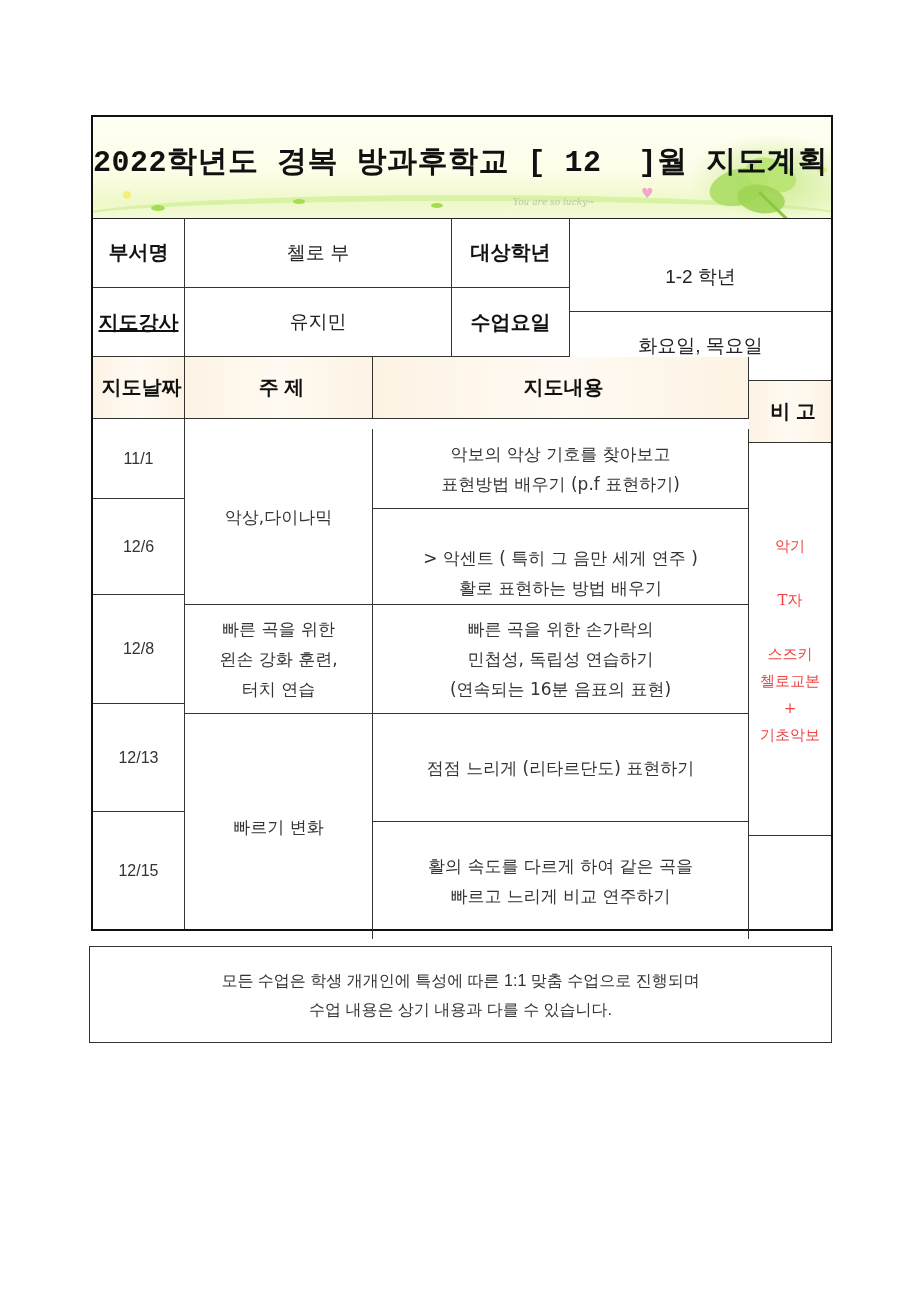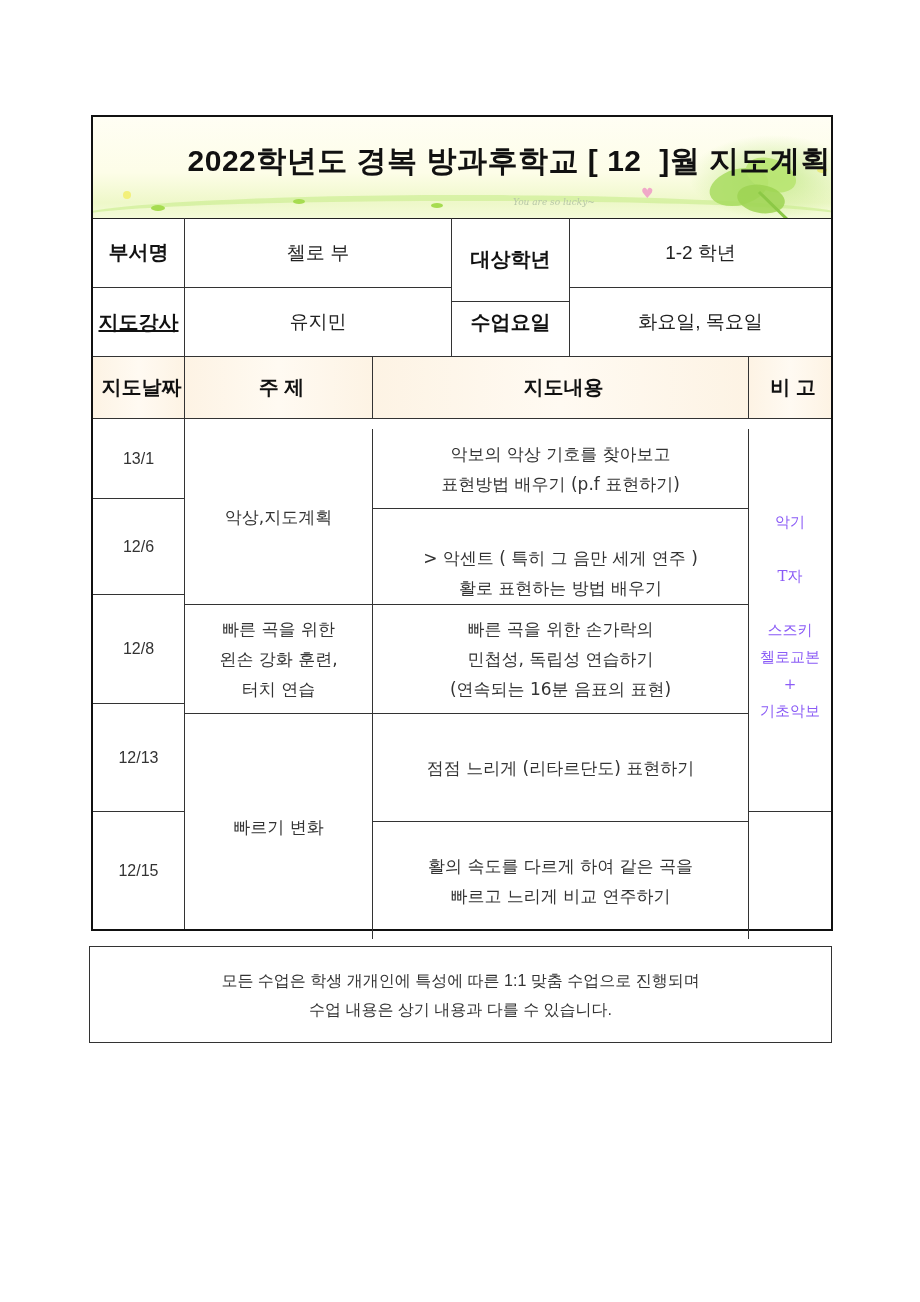--- a/index.html
+++ b/index.html
@@ -17,22 +17,22 @@
     .banner {
       position: absolute; left: 0; top: 0; width: 738px; height: 101px;
       background:
         radial-gradient(ellipse 120px 60px at 680px 60px, rgba(160,220,80,0.55), rgba(160,220,80,0) 70%),
         linear-gradient(180deg, #fffef4 0%, #fdfde8 55%, #eef8c9 85%, #f4fbd9 100%);
       border-bottom: 1px solid #222;
       overflow: hidden;
     }
     .banner-title {
       position: absolute; left: 0; right: 0; top: 24px;
-      text-align: right;
-      font-family: Liberation Sans, sans-serif;
+      text-align: left;
+      font-family: Liberation Mono, monospace;
       font-size: 30px; font-weight: bold; letter-spacing: 0.5px; color: #111;
       white-space: pre;
     }
     .banner-swoosh {
       position: absolute; left: -20px; top: 78px; width: 780px; height: 40px;
       border-radius: 50%;
       border-top: 6px solid rgba(200,236,140,0.6);
     }
     .dot { position: absolute; border-radius: 50%; background: #a6dc50; }
     .clover { position: absolute; left: 606px; top: 30px; width: 110px; height: 75px; }
@@ -48,22 +48,22 @@
     .label { font-weight: bold; font-size: 20px; color: #111; font-family: "Liberation Sans", sans-serif; }
     .value { font-size: 19px; color: #222; font-family: "Liberation Sans", sans-serif; }
     .hdr {
       font-weight: bold; font-size: 20px; color: #111; font-family: "Liberation Sans", sans-serif;
       background: linear-gradient(90deg, #fdf3e4 0%, #fffaf2 50%, #fdf3e4 100%);
       padding-left: 6px;
     }
     .body { font-size: 17px; line-height: 30px; color: #333; font-family: "DejaVu Sans", sans-serif; }
     .date { font-size: 16px; color: #333; font-family: "Liberation Sans", sans-serif; }
     .multiline { white-space: pre-line; margin-top: 10px; }
-    .notes { font-size: 15px; line-height: 27px; color: #8b5cf6; font-family: "DejaVu Serif", serif; white-space: pre-line; align-items: flex-start; padding-top: 90px; }
-    .no-right { border-right: none; }
+    .notes { font-size: 15px; line-height: 27px; color: #ef4444; font-family: "DejaVu Serif", serif; white-space: pre-line; align-items: flex-start; padding-top: 90px; }
+    .no-right { border-right: none; margin-top: 24px; }
     .no-bottom { border-bottom: none; }
 
     .notice {
       position: absolute; left: 89px; top: 946px;
       width: 743px; height: 97px; box-sizing: border-box;
       border: 1px solid #333;
       display: flex; align-items: center; justify-content: center;
       text-align: center;
       font-family: "Liberation Sans", sans-serif; font-size: 16px; line-height: 29px; color: #333;
       white-space: pre-line;
@@ -88,40 +88,40 @@
         <ellipse cx="40" cy="40" rx="30" ry="18" fill="#a8dc60" opacity="0.85" transform="rotate(-15 40 40)"></ellipse>
         <ellipse cx="72" cy="28" rx="26" ry="16" fill="#b6e46e" opacity="0.85" transform="rotate(20 72 28)"></ellipse>
         <ellipse cx="62" cy="52" rx="24" ry="14" fill="#9ed452" opacity="0.85" transform="rotate(10 62 52)"></ellipse>
         <path d="M60 45 Q75 60 90 74" stroke="#8cc846" stroke-width="3" fill="none"></path>
       </svg>
       <div class="banner-title"><span>2022학년도 경복 방과후학교 [ </span><span>12</span><span>  ]월 지도계획</span></div>
     </div>
 
     <div class="cell label" style="left:0;top:101px;width:92px;height:70px;">부서명</div>
     <div class="cell value" style="left:92px;top:101px;width:267px;height:70px;text-align:right;">첼로 부</div>
-    <div class="cell label" style="left:359px;top:101px;width:118px;height:84px;">대상학년</div>
+    <div class="cell label" style="left:359px;top:101px;width:118px;height:70px;">대상학년</div>
     <div class="cell value no-right" style="left:477px;top:101px;width:261px;height:70px;">1-2 학년</div>
 
     <div class="cell label" style="left:0;top:171px;width:92px;height:69px;text-decoration:underline;">지도강사</div>
     <div class="cell value" style="left:92px;top:171px;width:267px;height:69px;">유지민</div>
     <div class="cell label" style="left:359px;top:171px;width:118px;height:69px;">수업요일</div>
     <div class="cell value no-right" style="left:477px;top:171px;width:261px;height:69px;">화요일, 목요일</div>
 
     <div class="cell hdr" style="left:0;top:240px;width:92px;height:62px;">지도날짜</div>
     <div class="cell hdr" style="left:92px;top:240px;width:188px;height:62px;">주 제</div>
     <div class="cell hdr" style="left:280px;top:240px;width:376px;height:62px;">지도내용</div>
     <div class="cell hdr no-right" style="left:656px;top:240px;width:82px;height:62px;">비 고</div>
 
-    <div class="cell date" style="left:0;top:302px;width:92px;height:80px;">13/1</div>
+    <div class="cell date" style="left:0;top:302px;width:92px;height:80px;">11/1</div>
     <div class="cell date" style="left:0;top:382px;width:92px;height:96px;">12/6</div>
     <div class="cell date" style="left:0;top:478px;width:92px;height:109px;">12/8</div>
     <div class="cell date" style="left:0;top:587px;width:92px;height:108px;">12/13</div>
     <div class="cell date no-bottom" style="left:0;top:695px;width:92px;height:117px;">12/15</div>
 
-    <div class="cell body multiline" style="left:92px;top:302px;width:188px;height:176px;">악상,지도계획</div>
+    <div class="cell body multiline" style="left:92px;top:302px;width:188px;height:176px;">악상,다이나믹</div>
     <div class="cell body multiline" style="left:92px;top:478px;width:188px;height:109px;">빠른 곡을 위한
 왼손 강화 훈련,
 터치 연습</div>
     <div class="cell body multiline no-bottom" style="left:92px;top:587px;width:188px;height:225px;">빠르기 변화</div>
 
     <div class="cell body multiline" style="left:280px;top:302px;width:376px;height:80px;">악보의 악상 기호를 찾아보고
 표현방법 배우기 (p.f 표현하기)</div>
     <div class="cell body multiline" style="left:280px;top:382px;width:376px;height:96px;padding-top:32px;">&gt; 악센트 ( 특히 그 음만 세게 연주 )
 활로 표현하는 방법 배우기</div>
     <div class="cell body multiline" style="left:280px;top:478px;width:376px;height:109px;">빠른 곡을 위한 손가락의

